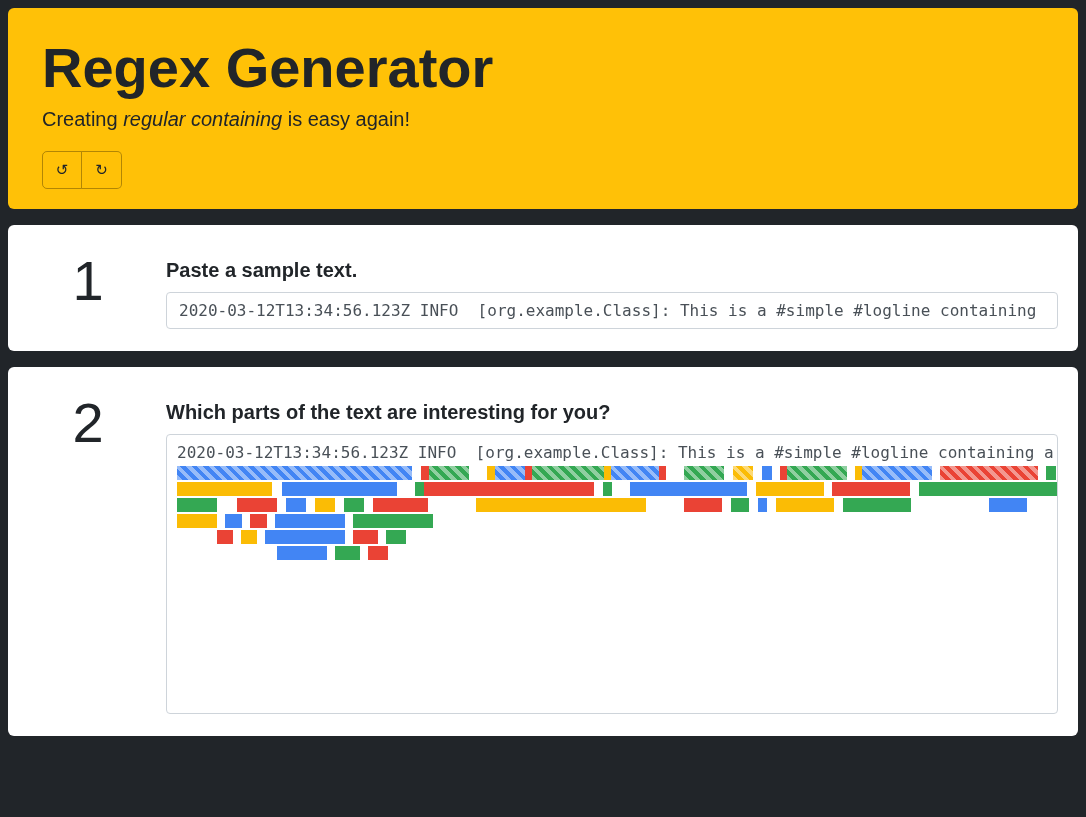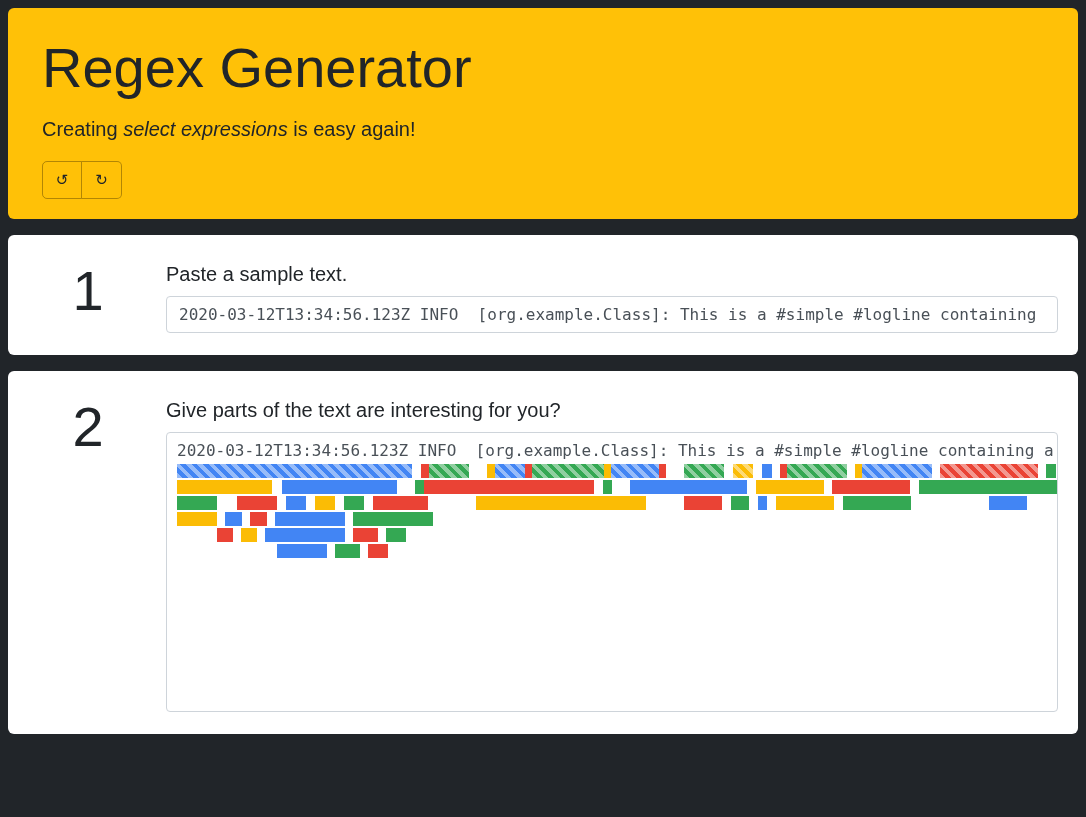--- a/index.html
+++ b/index.html
@@ -24,22 +24,22 @@
     width:1086px;
   }
   .header{
     background:var(--yellow);
     padding:28px 34px 20px;
     border-radius:6px;
     margin-bottom:16px;
   }
   .title{
     font-size:56px;
-    font-weight:400;
-    margin:0 0 18px;
+    font-weight:700;
+    margin:0 0 8px;
     line-height:1.15;
   }
   .subtitle{
     font-size:20px;
     font-weight:300;
     margin:0 0 20px;
   }
   .subtitle em{font-style:italic;}
   .btn-row{display:flex;gap:0;}
   .icon-btn{
@@ -66,22 +66,22 @@
     font-weight:300;
     color:var(--text);
     width:120px;
     text-align:center;
     line-height:1;
     padding-top:6px;
   }
   .step-body{flex:1;min-width:0;}
   .step-title{
     font-size:20px;
-    font-weight:400;
-    margin:6px 0 10px;
+    font-weight:700;
+    margin:12px 0 10px;
   }
   .text-input{
     width:100%;
     padding:8px 12px;
     font-family:Consolas,Menlo,monospace;
     font-size:16px;
     border:1px solid var(--border);
     border-radius:4px;
     color:#495057;
     background:#fff;
@@ -126,21 +126,21 @@
   .seg.b.h,.seg.r.h,.seg.g.h,.seg.y.h{
     background-image:repeating-linear-gradient(45deg,rgba(255,255,255,.45) 0 4px,transparent 4px 8px);
   }
 </style>
 </head>
 <body>
 
 <div class="header">
   <h1 class="title">Regex Generator</h1>
   <p class="subtitle">
-    <span>Creating </span><em>select expressions</em><span> is easy again!</span>
+    <span>Creating </span><em>regular containing</em><span> is easy again!</span>
   </p>
   <div class="btn-row">
     <button class="icon-btn">
       <span>↺</span>
     </button>
     <button class="icon-btn">
       <span>↻</span>
     </button>
   </div>
 </div>
@@ -149,21 +149,21 @@
   <div class="step-num">1</div>
   <div class="step-body">
     <h2 class="step-title">Paste a sample text.</h2>
     <input class="text-input" type="text" value="2020-03-12T13:34:56.123Z INFO  [org.example.Class]: This is a #simple #logline containing a 'value'." style="">
   </div>
 </div>
 
 <div class="step-card">
   <div class="step-num">2</div>
   <div class="step-body">
-    <h2 class="step-title">Give parts of the text are interesting for you?</h2>
+    <h2 class="step-title">Which parts of the text are interesting for you?</h2>
     <div class="match-box">
       <div class="mono-line">2020-03-12T13:34:56.123Z INFO  [org.example.Class]: This is a #simple #logline containing a 'value'.</div>
       <div class="rows" id="seg-rows">
           <div class="seg-row">
             <div class="seg b h" style="width: 235px;"></div>
             <div class="seg gap" style="width: 9px;"></div>
             <div class="seg r" style="width: 8px;"></div>
             <div class="seg g h" style="width: 40px;"></div>
             <div class="seg gap" style="width: 18px;"></div>
             <div class="seg y" style="width: 8px;"></div>

